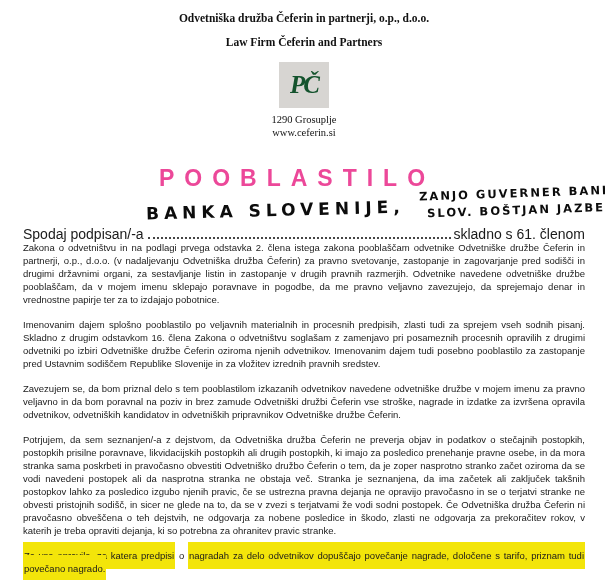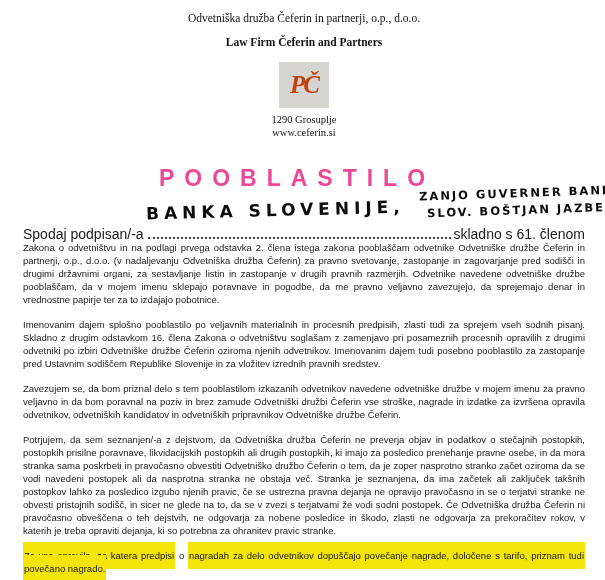--- a/index.html
+++ b/index.html
@@ -14,41 +14,42 @@
     box-sizing: border-box;
     padding: 10px 20px 0 23px;
   }
   
   .letterhead { text-align: center; }
   .firm-sl {
     font-family: "Liberation Serif", serif;
     font-size: 11.5px;
     line-height: 16px;
     color: #111;
+    font-weight: bold;
   }
   .firm-en {
     font-family: "Liberation Serif", serif;
     font-size: 11.5px;
     font-weight: bold;
     line-height: 16px;
     margin-top: 8px;
     color: #111;
   }
   .logo-box {
     width: 50px; height: 46px;
     margin: 12px auto 5px auto;
     background: #d7d5d2;
     display: flex; align-items: center; justify-content: center;
   }
   .logo-mono {
     font-family: "Liberation Serif", serif;
     font-weight: bold;
     font-style: italic;
     font-size: 25px;
-    color: #c2410c;
+    color: #14532d;
     letter-spacing: -2px;
   }
   .addr {
     font-family: "Liberation Serif", serif;
     font-size: 10.5px;
     line-height: 13px;
     color: #111;
   }
   
   .doc-title {

